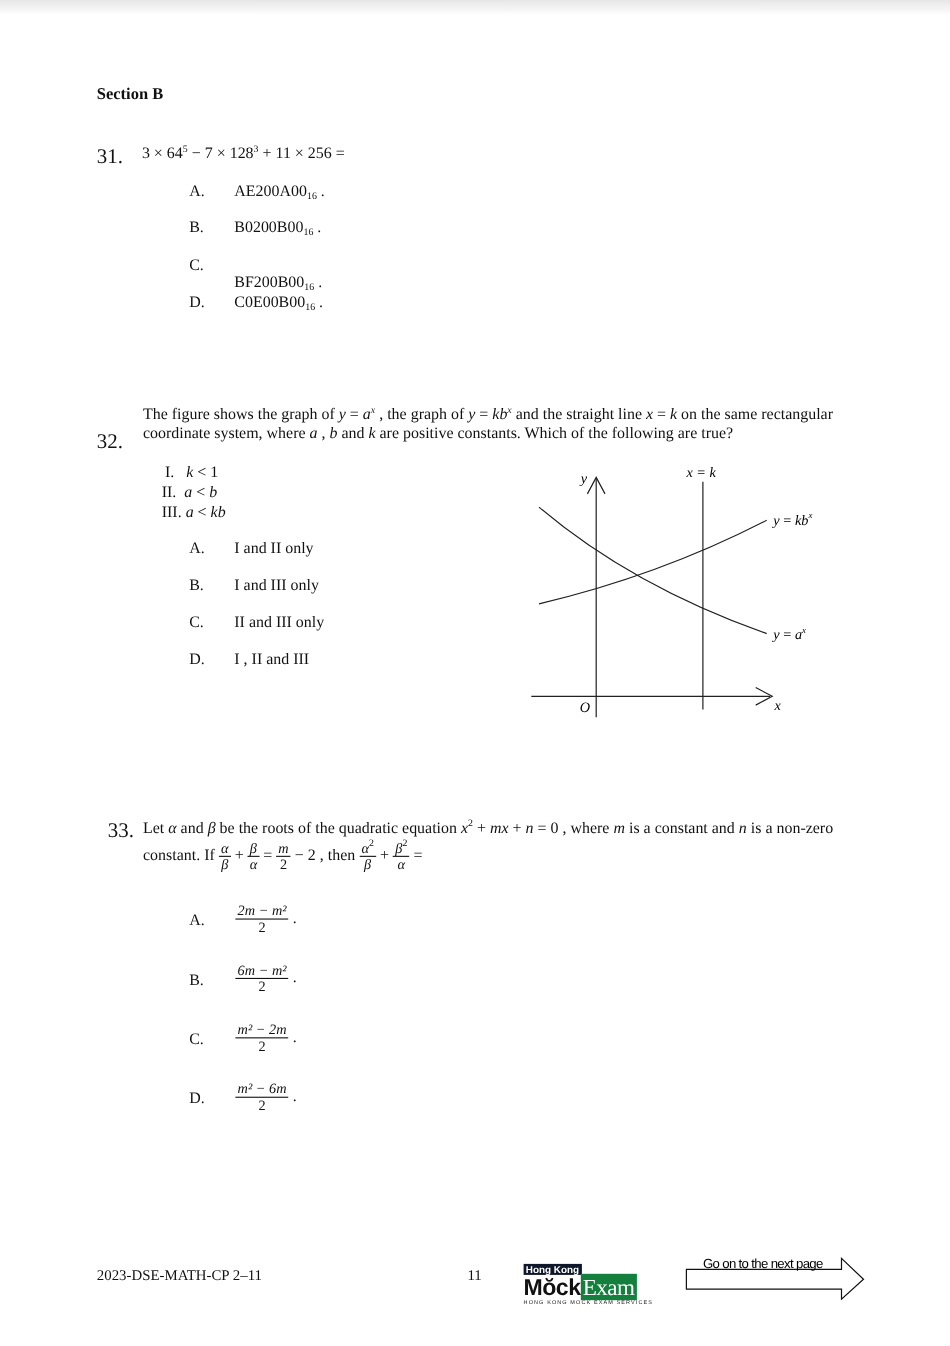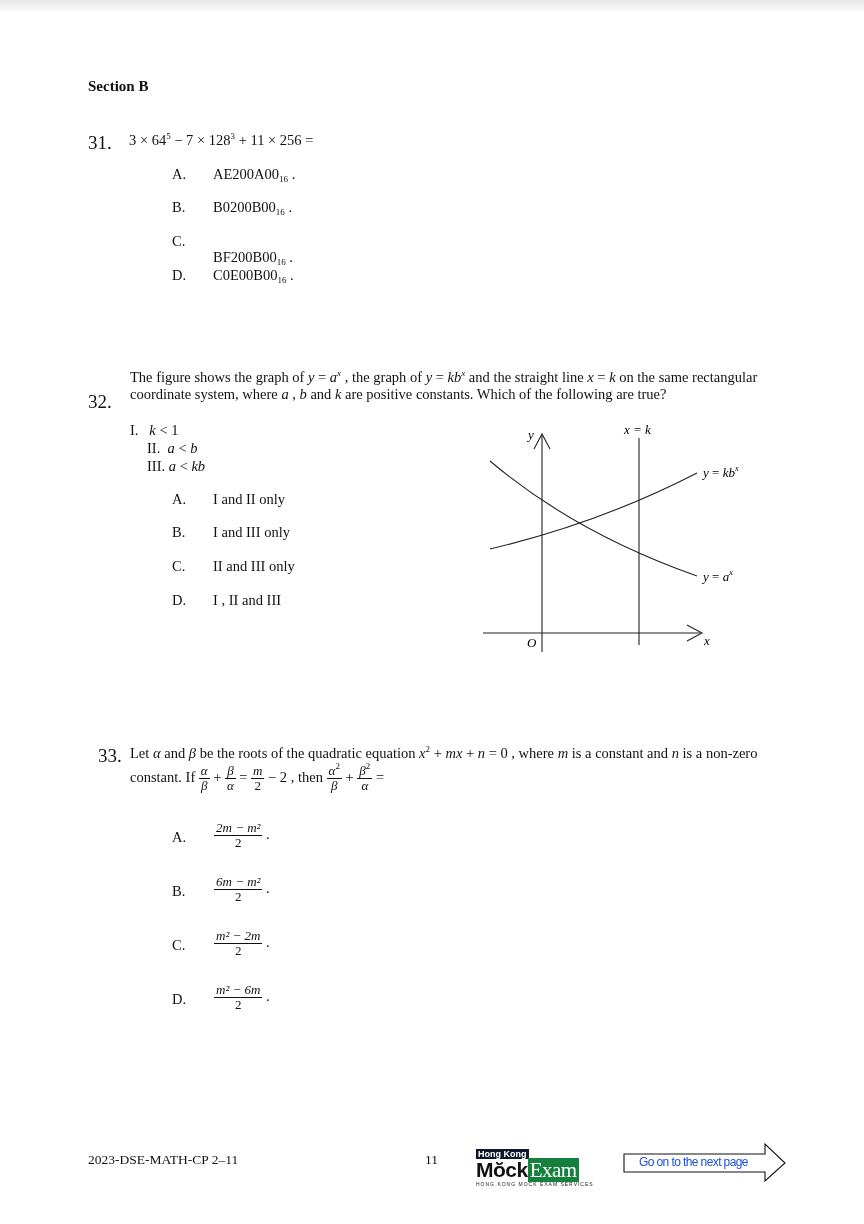--- a/index.html
+++ b/index.html
@@ -40,22 +40,22 @@
     letter-spacing: -0.5px; color: #111;
   }
   .logo .brand .exam { background: #15803d; color: #fff; padding: 0 2px; font-family: "Liberation Serif", serif; font-weight: normal; }
   .logo .tag {
     position: absolute; left: 0; top: 32px; font-family: "Liberation Sans", sans-serif;
     font-size: 5px; letter-spacing: 1px; color: #222;
   }
   .next-arrow { left: 620px; top: 1142px; width: 168px; height: 40px; cursor: pointer; }
   .next-arrow svg { position: absolute; left: 0; top: 0; }
   .next-arrow .label {
-    position: absolute; left: 19px; top: 13px; font-family: "Liberation Sans", sans-serif;
-    font-size: 12px; letter-spacing: -0.6px; color: #1d4ed8;
+    position: absolute; left: 19px; top: 0; font-family: "Liberation Sans", sans-serif;
+    font-size: 12px; letter-spacing: -0.6px; color: #000000;
   }
   .graph-label { font-family: "Liberation Serif", serif; font-size: 13px; }
 </style>
 </head>
 <body>
 
 <div class="top-shade"></div>
 
 <div class="abs section-title">Section B</div>
 
@@ -74,21 +74,21 @@
 
   <div class="abs opt-letter" style="left:172px; top:267px;">D.</div>
   <div class="abs opt-text" style="left:213px; top:267px;"><span>C0E00B00</span><sub>16</sub><span> .</span></div>
 </div>
 
 <div>
   <div class="abs qnum" style="left:88px; top:379px;margin-top:12px;">32.</div>
   <div class="abs qtext" style="left:130px; top:369px;">The figure shows the graph of <i class="m">y</i> = <i class="m">a</i><sup><i class="m">x</i></sup> , the graph of <i class="m">y</i> = <i class="m">kb</i><sup><i class="m">x</i></sup> and the straight line <i class="m">x</i> = <i class="m">k</i> on the same rectangular</div>
   <div class="abs qtext" style="left:130px; top:386px;">coordinate system, where <i class="m">a</i> , <i class="m">b</i> and <i class="m">k</i> are positive constants. Which of the following are true?</div>
 
-  <div class="abs stmt" style="left:130px; top:421px;text-align:right;">I.&nbsp;&nbsp; <i class="m">k</i> &lt; 1</div>
+  <div class="abs stmt" style="left:150px; top:421px;text-align:right;">I.&nbsp;&nbsp; <i class="m">k</i> &lt; 1</div>
   <div class="abs stmt" style="left:147px; top:439px;">II.&nbsp; <i class="m">a</i> &lt; <i class="m">b</i></div>
   <div class="abs stmt" style="left:147px; top:457px;">III. <i class="m">a</i> &lt; <i class="m">kb</i></div>
 
   <div class="abs opt-letter" style="left:172px; top:491px;">A.</div>
   <div class="abs opt-text" style="left:213px; top:491px;">I and II only</div>
 
   <div class="abs opt-letter" style="left:172px; top:524px;">B.</div>
   <div class="abs opt-text" style="left:213px; top:524px;">I and III only</div>
 
   <div class="abs opt-letter" style="left:172px; top:558px;">C.</div>

